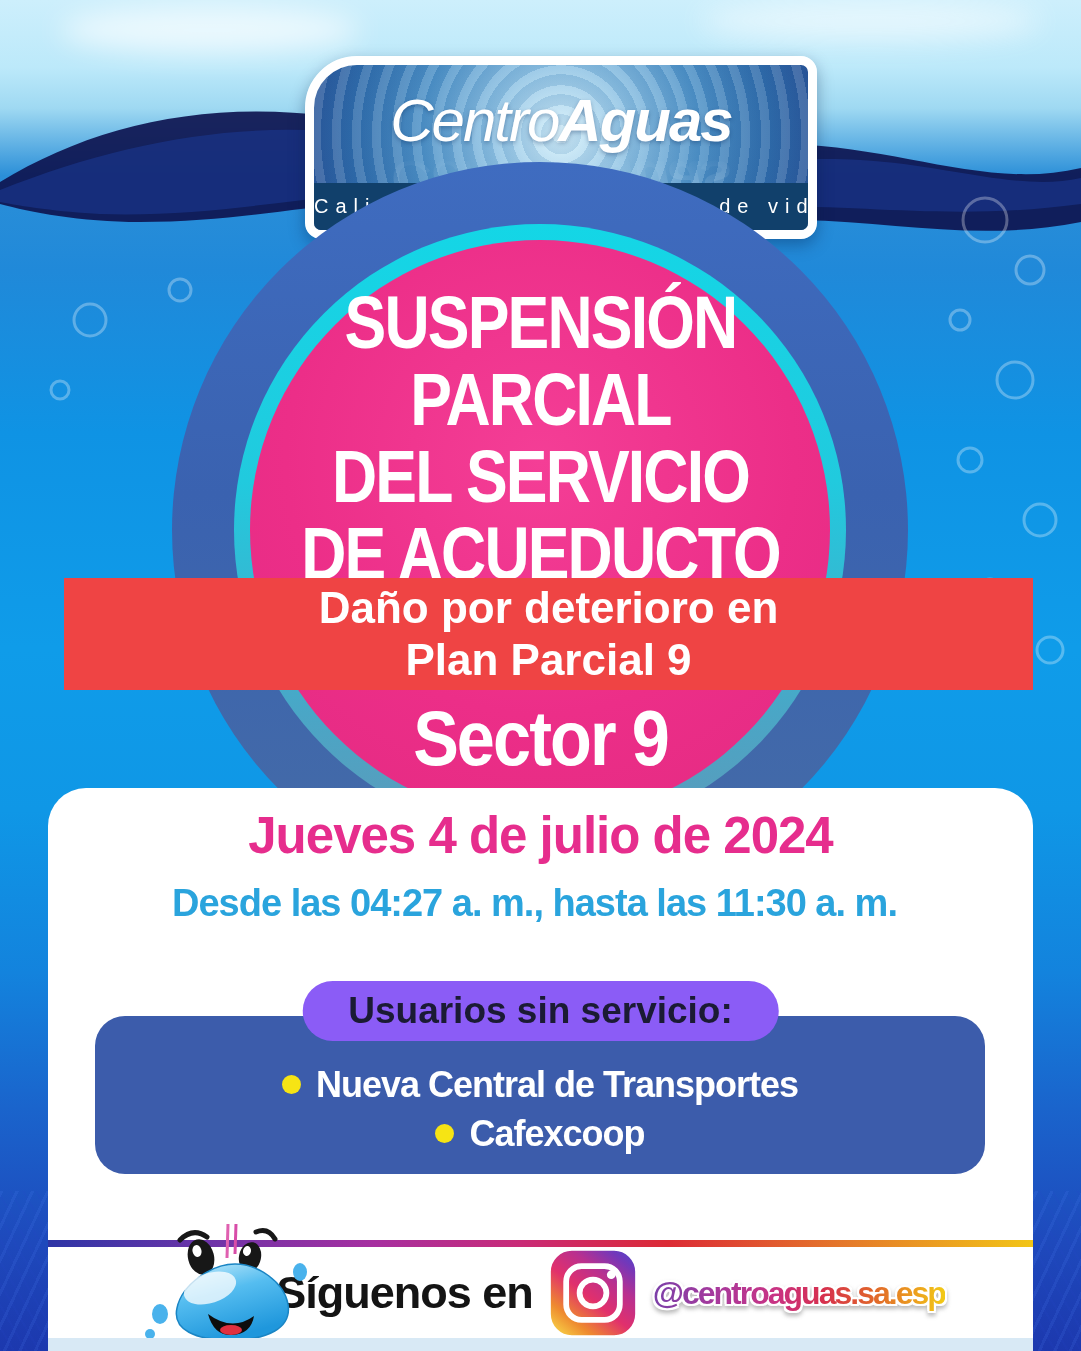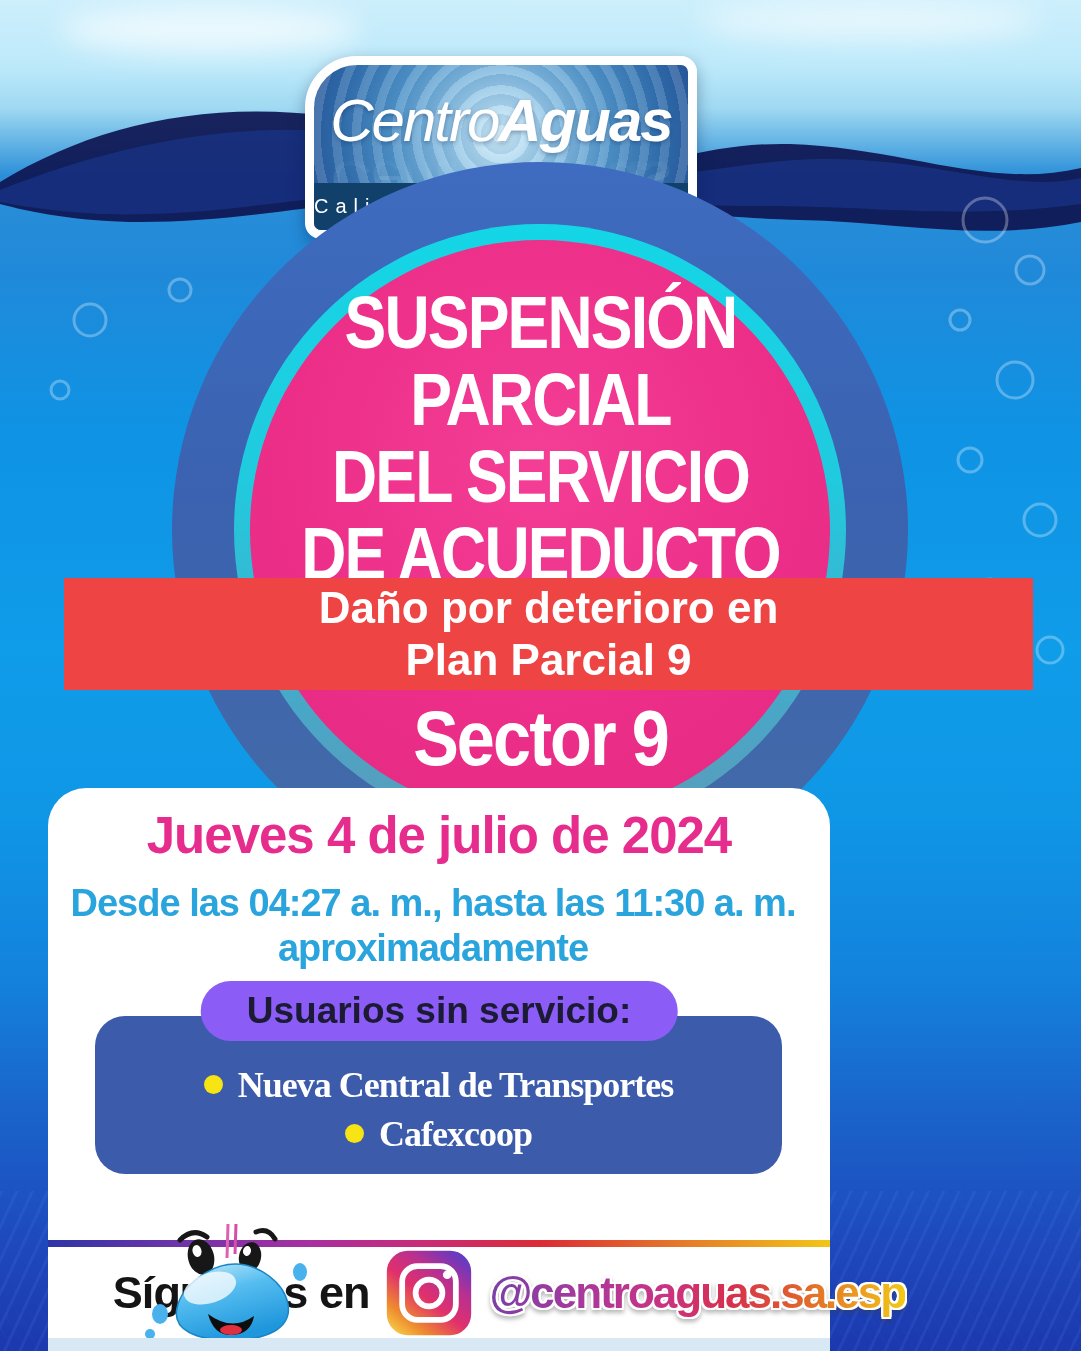--- a/index.html
+++ b/index.html
@@ -21,21 +21,21 @@
   .cloud1 { left:60px; top:6px; width:300px; height:48px; }
   .cloud2 { left:700px; top:0px; width:340px; height:42px; opacity:.8; }
   .wave-svg { position:absolute; left:0; top:72px; width:1081px; height:170px; }
   .bubbles-svg { position:absolute; left:0; top:130px; width:1081px; height:700px; }
   .bg-texture { position:absolute; left:0; bottom:0; width:1081px; height:160px; opacity:.25;
     background:repeating-linear-gradient(115deg, rgba(90,140,255,.5) 0 3px, transparent 3px 14px),
                repeating-linear-gradient(60deg, rgba(40,70,200,.5) 0 2px, transparent 2px 11px);
   }
 
   
-  .logo-box { position:absolute; left:305px; top:56px; width:392px; height:183px;
+  .logo-box { position:absolute; left:305px; top:56px; width:512px; height:183px;
     border:9px solid #ffffff; border-radius:52px 16px 16px 16px;
     overflow:hidden; box-shadow:0 6px 16px rgba(0,25,70,.35);
     background:
       repeating-radial-gradient(circle at 50% 42%, rgba(255,255,255,.14) 0 9px, rgba(30,80,140,.10) 9px 20px),
       radial-gradient(circle at 50% 42%, #d6f1fb 0%, #8fc3e4 26%, #4f93c8 52%, #2f6cab 78%, #274f94 100%);
   }
   .logo-text { position:absolute; left:0; right:0; top:24px; text-align:center;
     font-style:italic; color:#fff; font-size:60px; letter-spacing:-2px; line-height:64px;
     text-shadow:0 2px 4px rgba(10,40,90,.35); white-space:nowrap; }
   .logo-text .light { font-weight:400; }
@@ -57,45 +57,45 @@
     color:#fff; font-weight:bold; font-size:68px; line-height:70px; letter-spacing:-2px;
     transform:scale(0.92,1.10); transform-origin:50% 0; }
   .banner { position:absolute; left:64px; top:578px; width:969px; height:112px; background:#ef4444; z-index:4;
     display:flex; flex-direction:column; justify-content:center; }
   .banner div { color:#fff; font-weight:bold; font-size:44px; line-height:52px; text-align:center; letter-spacing:0; }
   .sector { position:absolute; left:0; width:1081px; top:694px; z-index:4; text-align:center;
     color:#fff; font-weight:bold; font-size:72px; letter-spacing:-2px;
     transform:scale(0.95,1.08); transform-origin:50% 0; }
 
   
-  .card { position:absolute; left:48px; top:788px; width:782px; height:563px;
+  .card { position:absolute; left:48px; top:788px; width:985px; height:563px;
     background:#ffffff; border-radius:38px 38px 0 0; z-index:5; }
   .date-line { position:absolute; left:0; right:0; top:18px; text-align:center;
     color:#e62d8d; font-weight:bold; font-size:51px; letter-spacing:-1px; }
   .time-lines { position:absolute; left:0; right:12px; top:93px; text-align:center;
     color:#2aa4dd; font-weight:bold; font-size:38px; line-height:45px; letter-spacing:-1px; }
   .pill { position:absolute; left:50%; transform:translateX(-50%); top:193px; z-index:3;
     background:#8b5cf6; border-radius:30px; padding:9px 46px; white-space:nowrap;
     color:#1b1b34; font-weight:bold; font-size:37px; }
   .bluebox { position:absolute; left:47px; right:48px; top:228px; height:158px; z-index:2;
     background:#3c5cab; border-radius:30px;
     display:flex; flex-direction:column; justify-content:center; align-items:center;
     gap:7px; padding-top:28px; }
-  .bullet-row { display:flex; align-items:center; gap:15px;font-family:Liberation Serif, serif; }
+  .bullet-row { display:flex; align-items:center; gap:15px; }
   .bullet-dot { width:19px; height:19px; border-radius:50%; background:#f6e414; flex:none; }
   .bullet-text { color:#fff; font-weight:bold; font-size:36px; letter-spacing:-1px; }
   .gradline { position:absolute; left:0; right:0; top:452px; height:7px; z-index:4;
     background:linear-gradient(90deg,#2e35a6 0%, #6c34a8 16%, #a62fa0 33%, #c92b77 48%,
       #dc2b35 63%, #e4752b 80%, #f2c517 100%); }
   .footer-row { position:absolute; left:150px; right:10px; top:459px; height:92px; z-index:5;
     display:flex; align-items:center; justify-content:center; gap:14px; }
   .follow-text { color:#141414; font-weight:bold; font-size:45px; letter-spacing:-1px; white-space:nowrap;
     text-shadow:-2px 0 #fff, 2px 0 #fff, 0 -2px #fff, 0 2px #fff; }
   .ig-icon { width:92px; height:92px; flex:none; }
-  .handle { font-weight:bold; font-size:44px; letter-spacing:-2px; white-space:nowrap;
+  .handle { font-weight:bold; font-size:32px; letter-spacing:-2px; white-space:nowrap;
     background:linear-gradient(90deg,#7a3fa8 0%, #a8399c 22%, #c93383 42%, #d62f4e 58%,
       #e0642b 75%, #ecA01e 90%, #f2ca16 100%);
     -webkit-background-clip:text; background-clip:text; color:transparent;
     text-shadow:0 0 0 transparent;
     filter:drop-shadow(-2px 0 #fff) drop-shadow(2px 0 #fff) drop-shadow(0 -2px #fff) drop-shadow(0 2px #fff) drop-shadow(0 3px 2px rgba(60,60,60,.35)); }
   .mascot { position:absolute; left:92px; top:436px; width:196px; height:120px; z-index:6; }
   .bottom-strip { position:absolute; left:0; right:0; bottom:0; height:13px; background:#d8e9f5; z-index:7; }
 </style>
 </head>
 <body>
@@ -149,21 +149,20 @@
 <div class="banner">
   <div>Daño por deterioro en</div>
   <div>Plan Parcial 9</div>
 </div>
 <div class="sector">Sector 9</div>
 
 <div class="card">
   <div class="date-line">Jueves 4 de julio de 2024</div>
   <div class="time-lines">
     <div>Desde las 04:27 a. m., hasta las 11:30 a. m.</div>
-    <div>aproximadamente</div>
   </div>
   <div class="pill">Usuarios sin servicio:</div>
   <div class="bluebox">
     <div class="bullet-row">
       <span class="bullet-dot"></span>
       <span class="bullet-text">Nueva Central de Transportes</span>
     </div>
     <div class="bullet-row">
       <span class="bullet-dot"></span>
       <span class="bullet-text">Cafexcoop</span>

